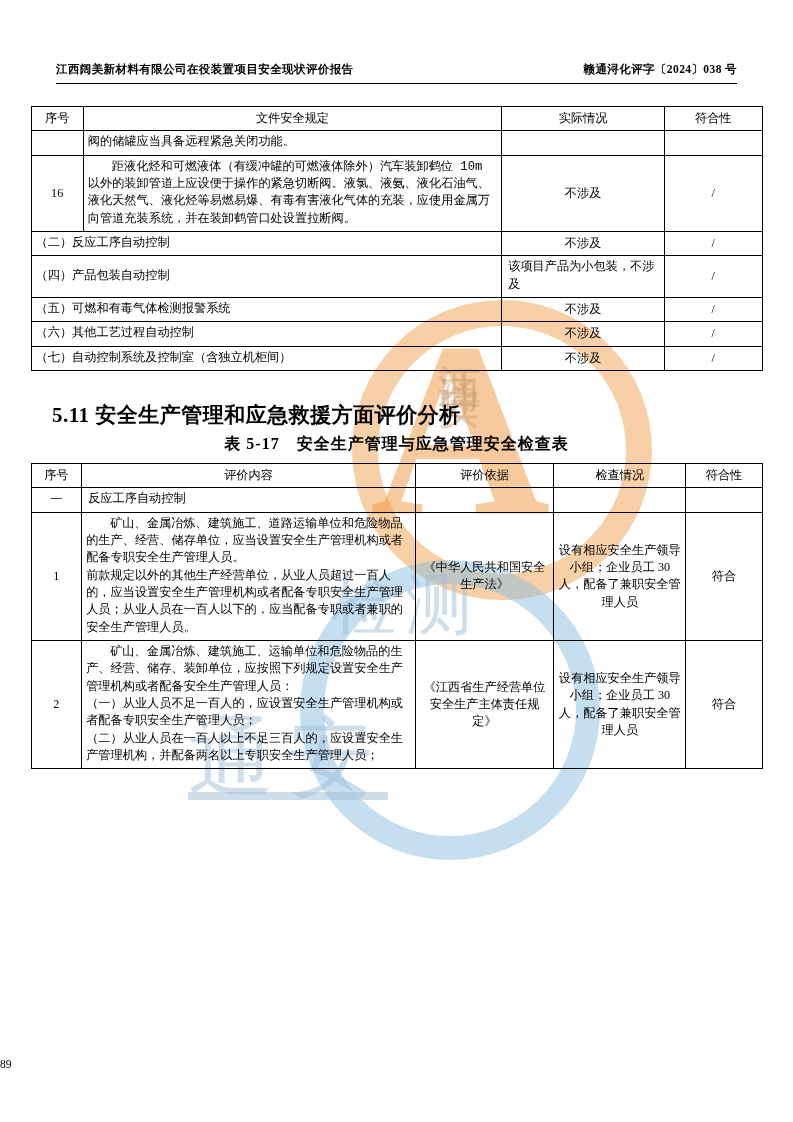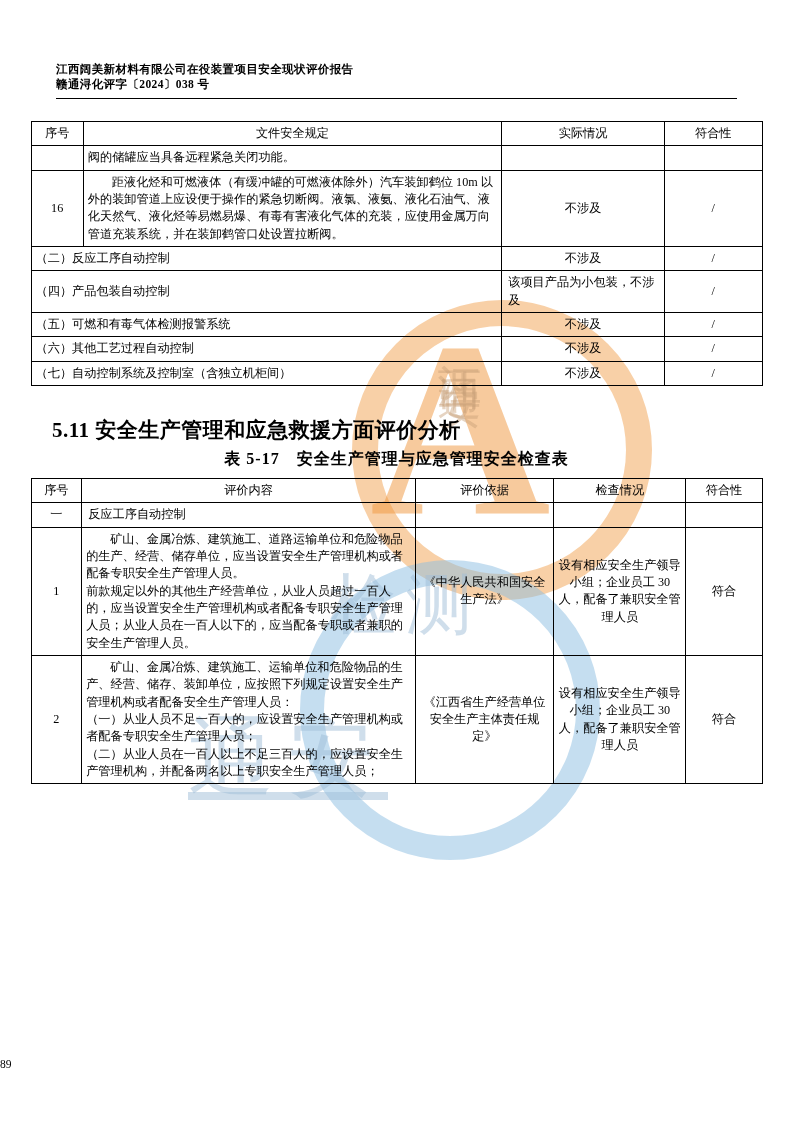--- a/index.html
+++ b/index.html
@@ -88,21 +88,20 @@
 
   
   .header {
     position: relative;
     padding: 62px 56px 0 56px;
     display: flex;
     justify-content: space-between;
     font-size: 11.5px;
     font-weight: bold;
     letter-spacing: 0.4px;
-    flex-direction: column;
   }
   .header-rule {
     margin: 6px 56px 0 56px;
     border-bottom: 1px solid #000;
     height: 0;
   }
 
   
   table.doc {
     border-collapse: collapse;
@@ -112,21 +111,21 @@
     font-size: 12.2px;
   }
   table.doc td, table.doc th {
     border: 1px solid #000;
     padding: 3px 4px;
     vertical-align: middle;
     line-height: 1.42;
     font-weight: normal;
   }
   .t-center { text-align: center; }
-  .t-left { text-align: left; }
+  .t-left { text-align: left; font-family: Liberation Mono, monospace; }
   .bold { font-weight: bold; }
   .indent2 { text-indent: 24px; }
   .cellpad { padding: 5px 7px; }
 
   .tbl1-wrap { margin-top: 22px; }
 
   
   .sec-heading {
     margin: 30px 0 0 52px;
     font-size: 21px;

